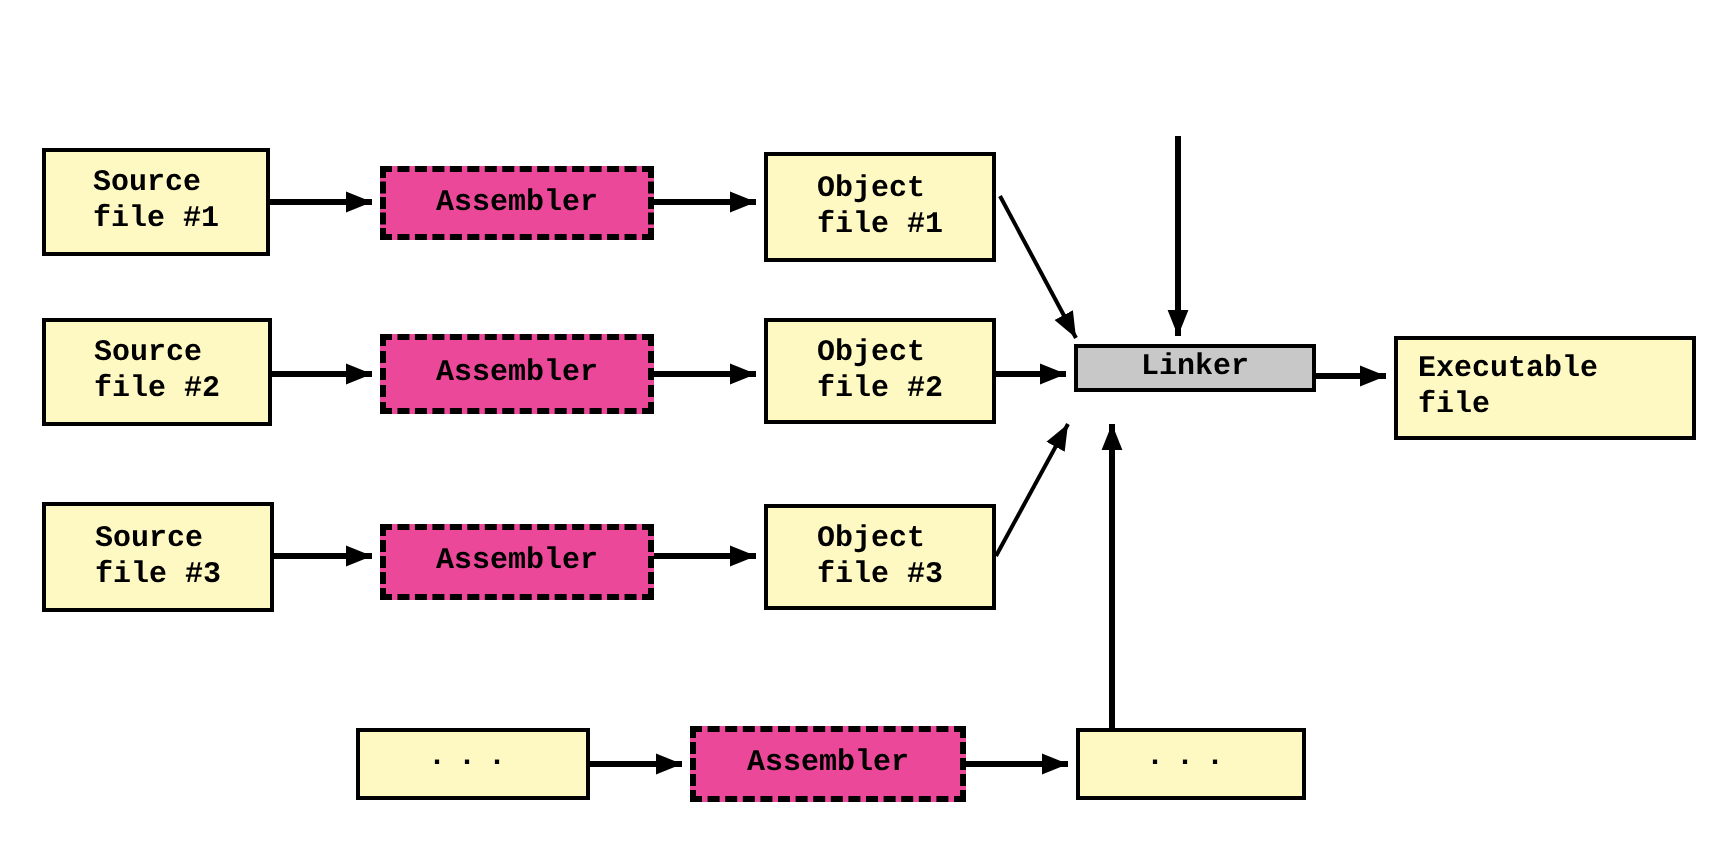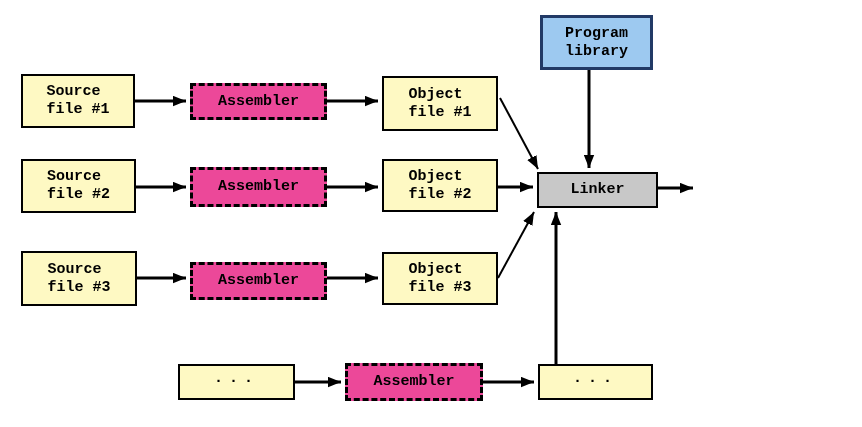--- a/index.html
+++ b/index.html
@@ -60,21 +60,21 @@
   .n-source1 { left: 21px;  top: 74px;  width: 114px; height: 54px; }
   .n-source2 { left: 21px;  top: 159px; width: 115px; height: 54px; }
   .n-source3 { left: 21px;  top: 251px; width: 116px; height: 55px; }
   .n-asm1    { left: 190px; top: 83px;  width: 137px; height: 37px; }
   .n-asm2    { left: 190px; top: 167px; width: 137px; height: 40px; }
   .n-asm3    { left: 190px; top: 262px; width: 137px; height: 38px; }
   .n-obj1    { left: 382px; top: 76px;  width: 116px; height: 55px; }
   .n-obj2    { left: 382px; top: 159px; width: 116px; height: 53px; }
   .n-obj3    { left: 382px; top: 252px; width: 116px; height: 53px; }
   .n-lib     { left: 540px; top: 15px;  width: 113px; height: 55px; }
-  .n-linker  { left: 537px; top: 172px; width: 121px; height: 36px; text-align: right; }
+  .n-linker  { left: 537px; top: 172px; width: 121px; height: 24px; text-align: right; }
   .n-exe     { left: 697px; top: 168px; width: 151px; height: 52px; }
   .n-dots1   { left: 178px; top: 364px; width: 117px; height: 36px; }
   .n-asm4    { left: 345px; top: 363px; width: 138px; height: 38px; }
   .n-dots2   { left: 538px; top: 364px; width: 115px; height: 36px; }
 </style>
 </head>
 <body>
 
 <div class="stage">
 
@@ -113,21 +113,21 @@
   <div class="box assembler n-asm2"><span>Assembler</span></div>
   <div class="box assembler n-asm3"><span>Assembler</span></div>
 
   <div class="box n-obj1"><span>Object
 file #1</span></div>
   <div class="box n-obj2"><span>Object
 file #2</span></div>
   <div class="box n-obj3"><span>Object
 file #3</span></div>
 
-  <div class="box library n-lib"><span>Program
-library</span></div>
   <div class="box linker n-linker"><span>Linker</span></div>
+  <div class="box exe n-exe"><span>Executable
+file</span></div>
 
   <div class="box dots n-dots1"><span>...</span></div>
   <div class="box assembler n-asm4"><span>Assembler</span></div>
   <div class="box dots n-dots2"><span>...</span></div>
 
 </div>
 
 </body></html>

